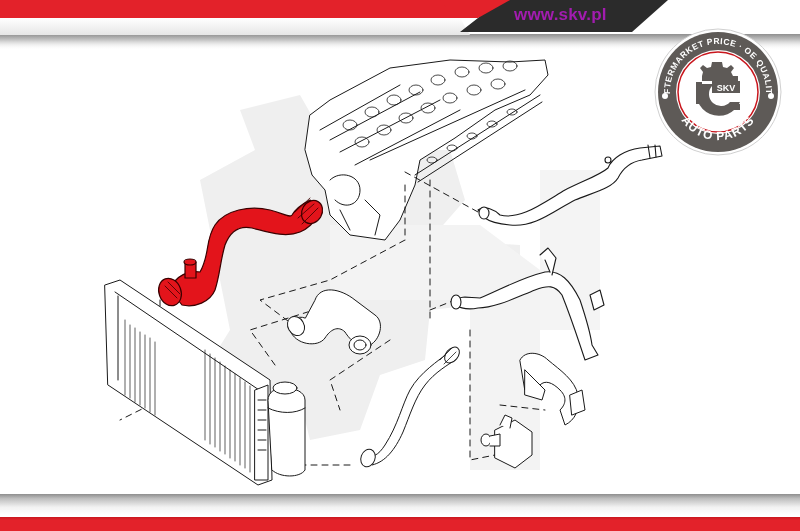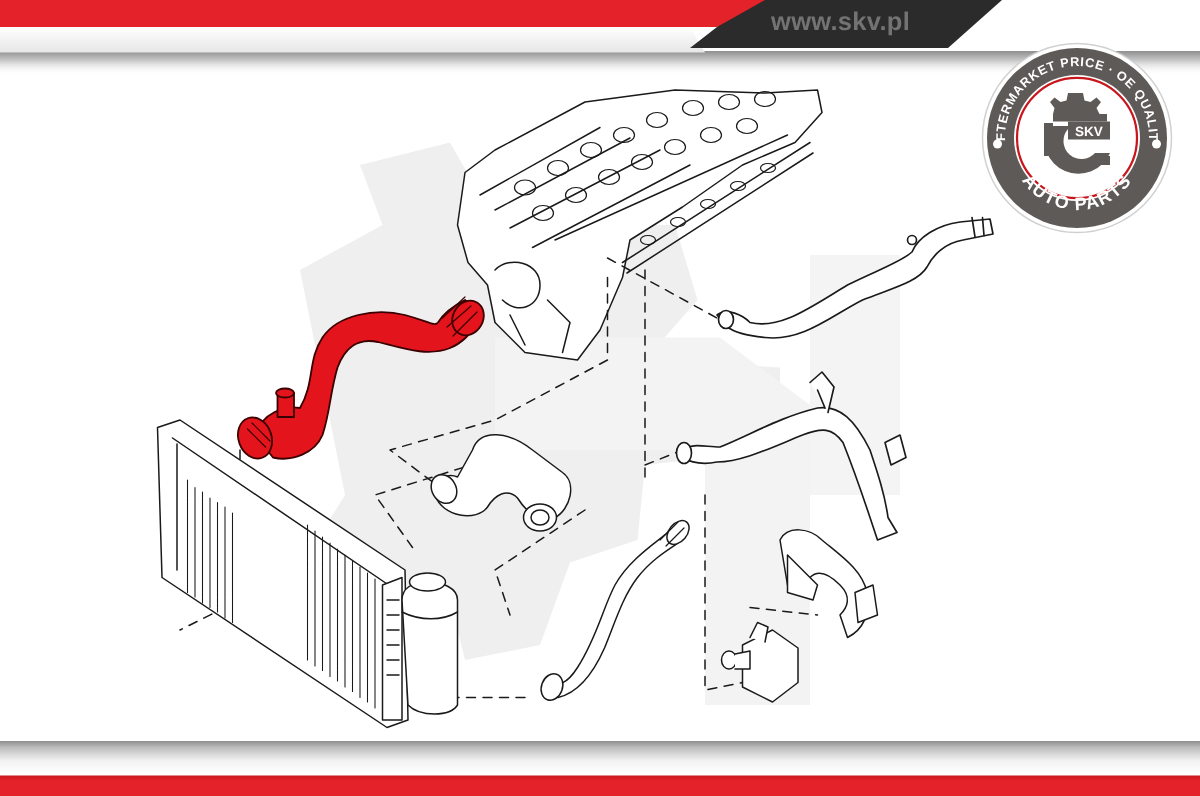--- a/index.html
+++ b/index.html
@@ -1,19 +1,19 @@
 <!DOCTYPE html>
 <html><head>
 <meta charset="utf-8">
 <style>
   html,body{margin:0;padding:0;}
   body{width:800px;height:531px;position:relative;overflow:hidden;background:#ffffff;font-family:"Liberation Sans",sans-serif;}
   .stage{position:absolute;left:0;top:0;width:800px;height:531px;}
   .header-svg{position:absolute;left:0;top:0;width:800px;height:50px;}
-  .url{position:absolute;left:514px;top:5px;color:#737373;font-weight:bold;font-size:17px;letter-spacing:0.2px;font-family:"Liberation Sans",sans-serif;}
+  .url{position:absolute;left:514px;top:5px;color:#a21caf;font-weight:bold;font-size:17px;letter-spacing:0.2px;font-family:"Liberation Sans",sans-serif;}
   .badge{position:absolute;left:652px;top:26px;width:132px;height:132px;}
   .footer{position:absolute;left:0;top:494px;width:800px;height:37px;}
   .footer .gray{position:absolute;left:0;top:0;width:800px;height:22px;background:linear-gradient(#8e8e8e 0%,#bdbdbd 20%,#f2f2f2 60%,#ffffff 100%);}
   .footer .red{position:absolute;left:0;top:23px;width:800px;height:14px;background:linear-gradient(#c8161d 0%,#e3222a 25%,#e3222a 100%);}
   .diagram{position:absolute;left:0;top:0;width:800px;height:531px;}
 </style>
 </head>
 <body>
 
 <div class="stage">

